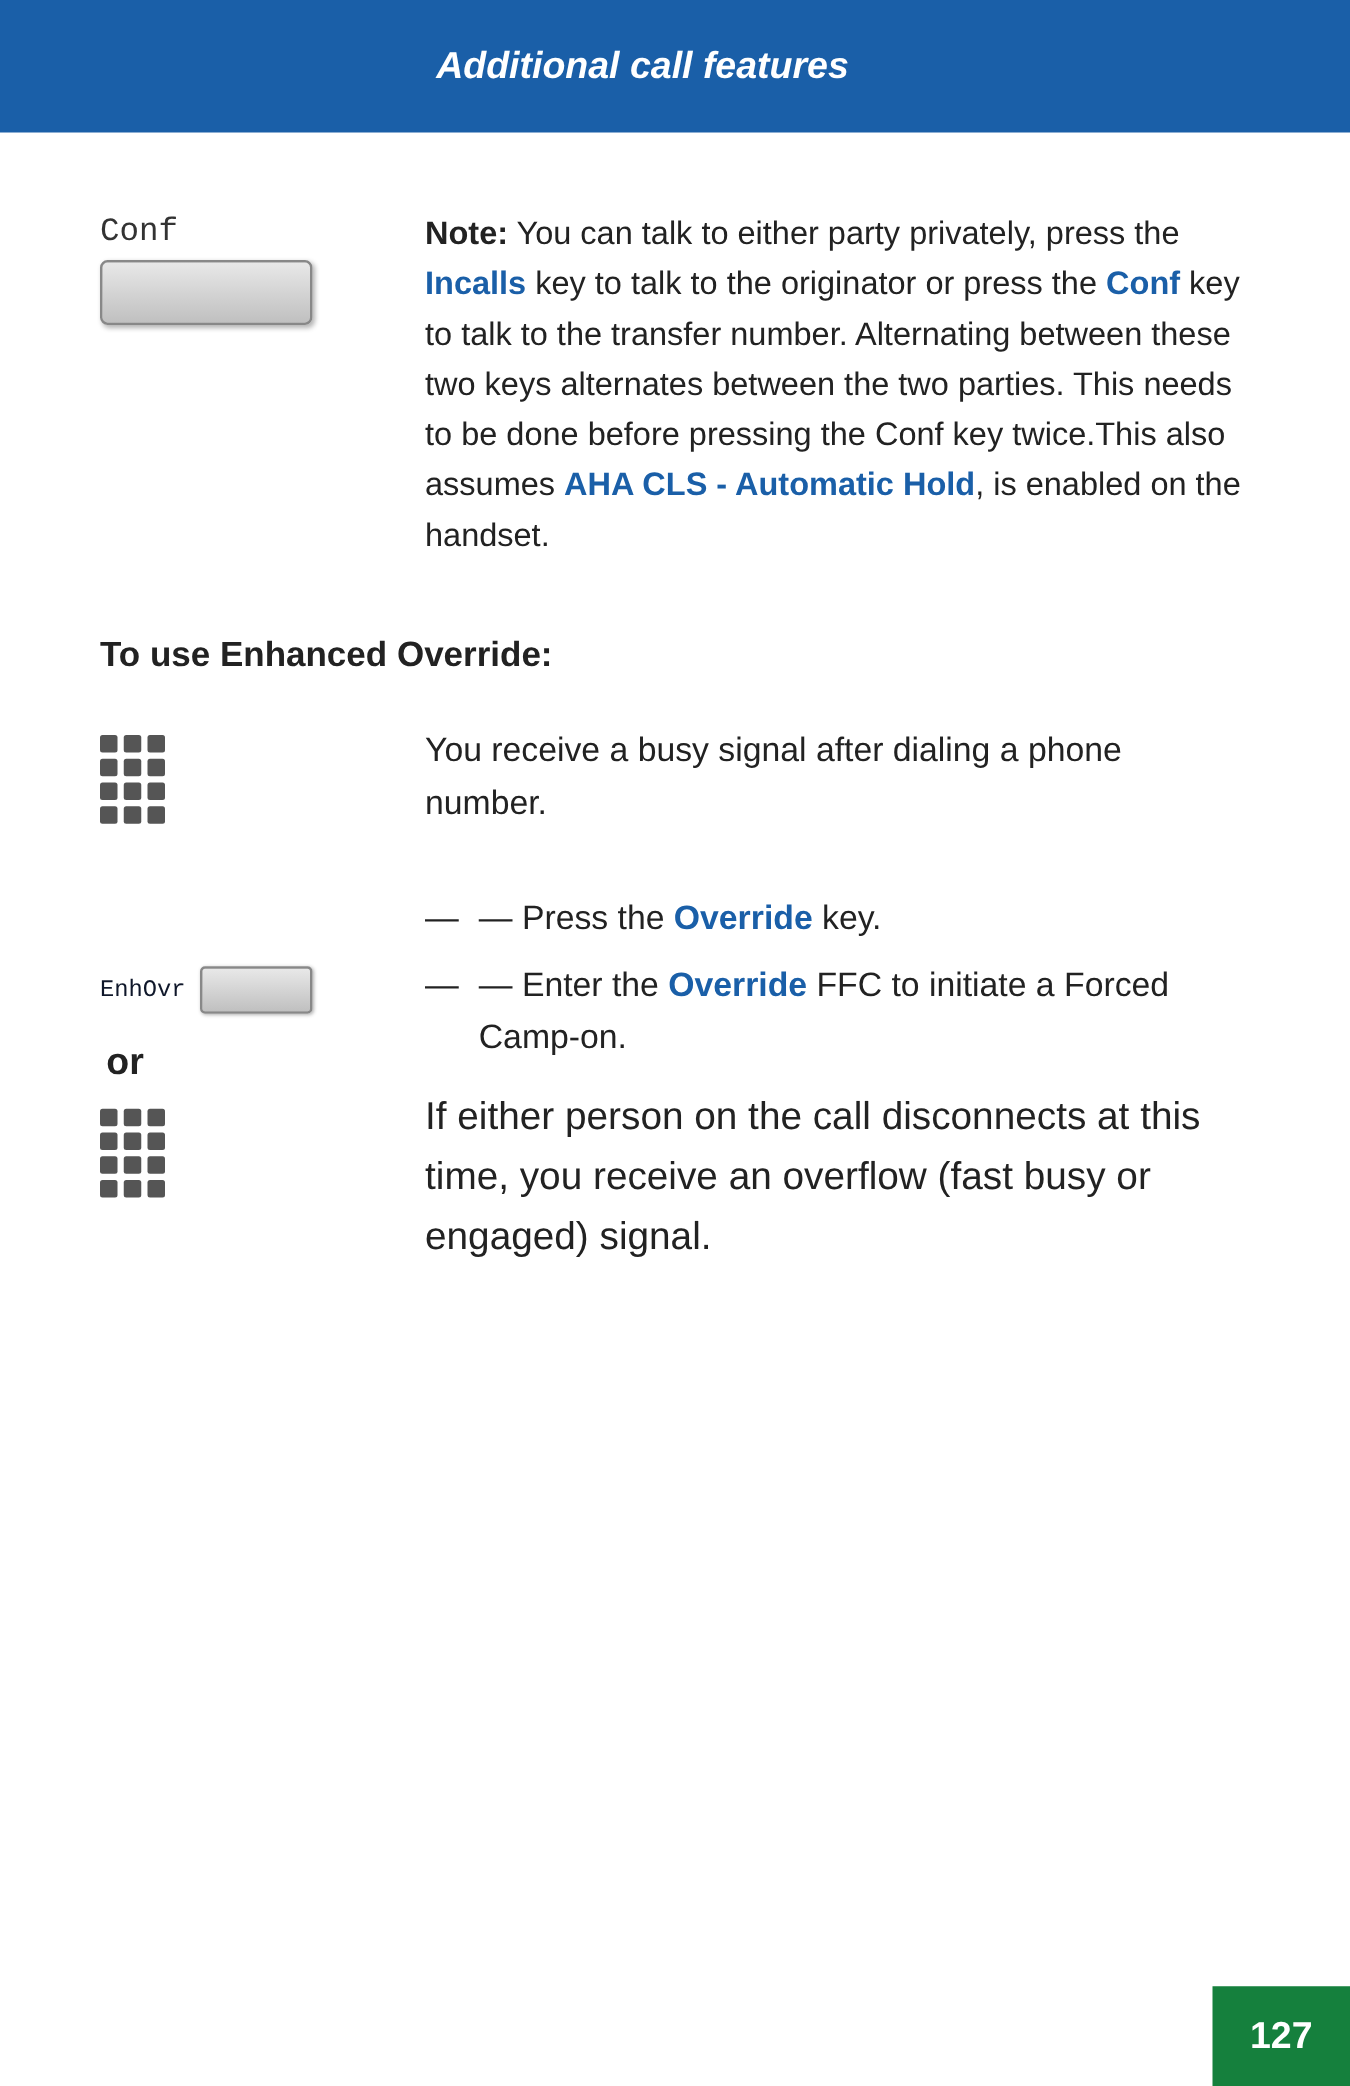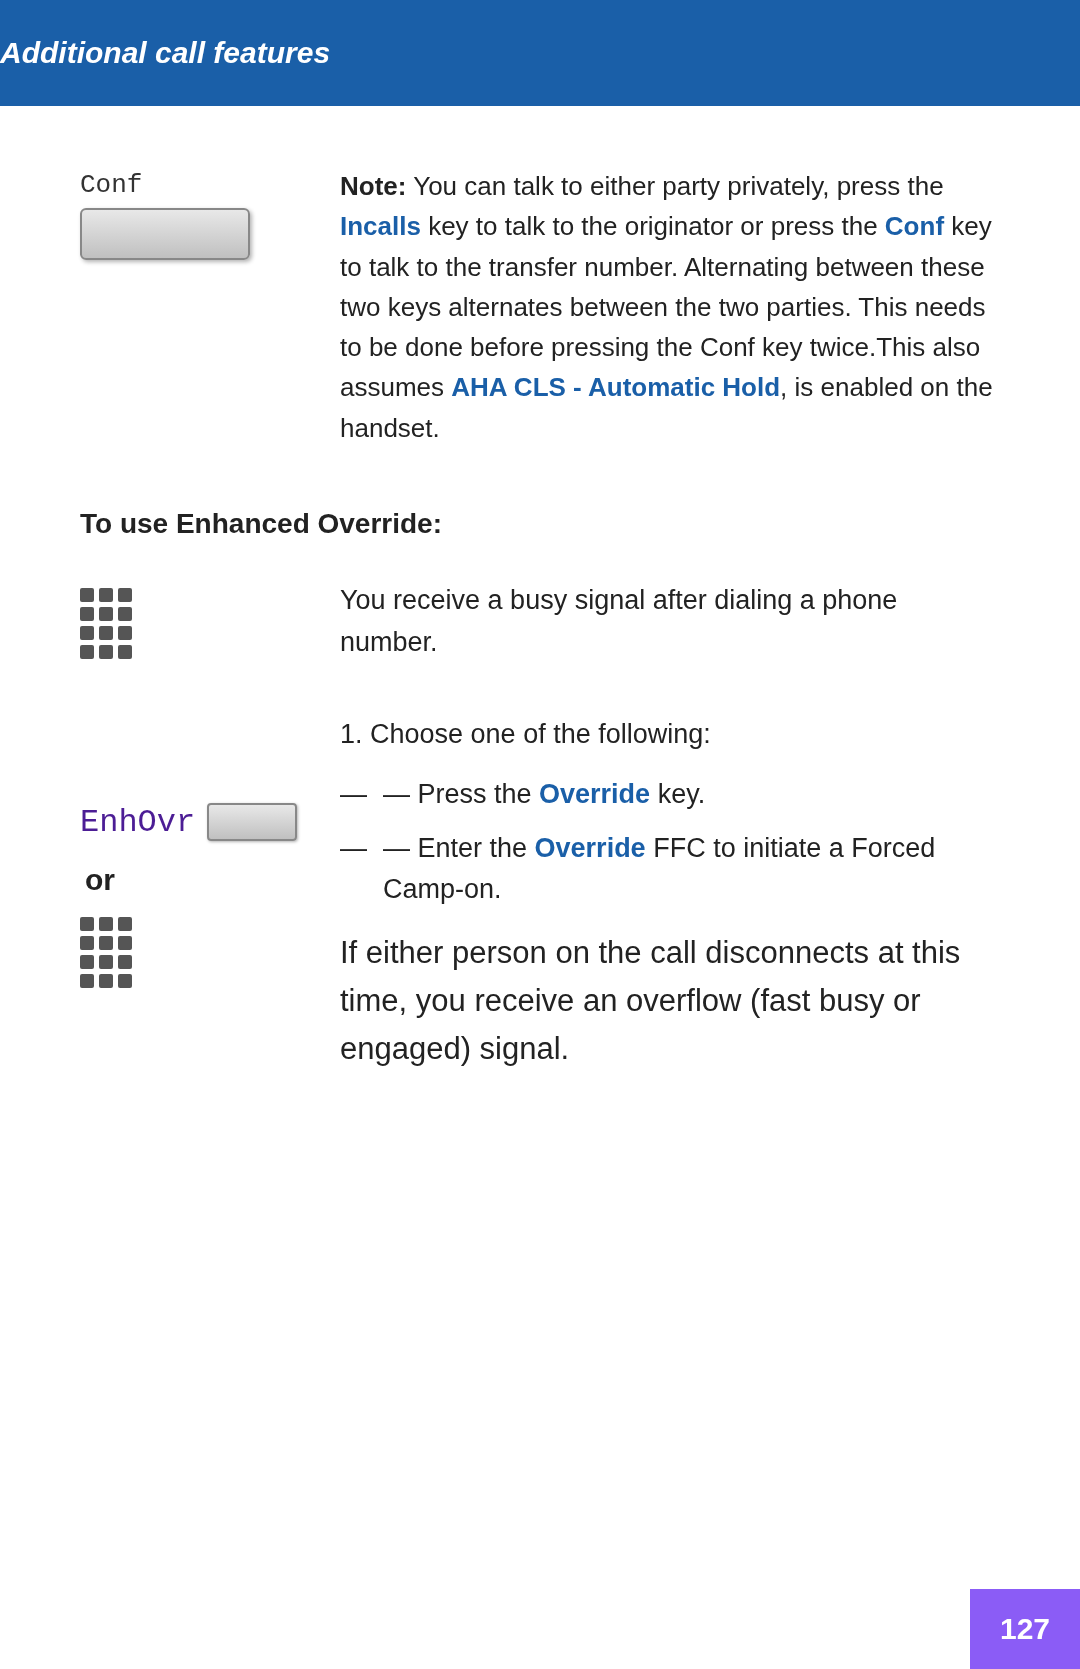--- a/index.html
+++ b/index.html
@@ -14,21 +14,21 @@
       position: relative;
     }
 
     
     .header-bar {
       background: #1a5fa8;
       width: 100%;
       height: 106px;
       display: flex;
       align-items: center;
-      justify-content: flex-start;
+      justify-content: center;
       padding-right: 52px;
     }
 
     .header-title {
       color: #ffffff;
       font-size: 30px;
       font-weight: bold;
       font-style: italic;
     }
 
@@ -163,23 +163,23 @@
     }
 
     .enhovr-row {
       display: flex;
       align-items: center;
       gap: 12px;
       margin-bottom: 12px;
     }
 
     .enhovr-label {
-      font-size: 32px;
+      font-size: 19px;
       font-family: 'Courier New', monospace;
-      color: #4c1d95;
+      color: #0f172a;
     }
 
     .enhovr-btn {
       width: 90px;
       height: 38px;
       background: linear-gradient(to bottom, #e8e8e8, #c0c0c0);
       border: 2px solid #888;
       border-radius: 4px;
       box-shadow: 1px 1px 3px rgba(0,0,0,0.3);
     }
@@ -220,21 +220,21 @@
       line-height: 1.55;
       color: #222;
       margin-top: 20px;
     }
 
     
     .page-number-block {
       position: absolute;
       bottom: 0;
       right: 0;
-      background: #8b5cf6;
+      background: #15803d;
       color: #ffffff;
       font-size: 30px;
       font-weight: bold;
       width: 110px;
       height: 80px;
       display: flex;
       align-items: center;
       justify-content: center;
     }
   </style>
@@ -301,21 +301,20 @@
         <div class="keypad-dot"></div>
         <div class="keypad-dot"></div>
         <div class="keypad-dot"></div>
         <div class="keypad-dot"></div>
         <div class="keypad-dot"></div>
         <div class="keypad-dot"></div>
         <div class="keypad-dot"></div>
       </div>
     </div>
     <div class="eo-right">
-      <div class="choose-text">1.   Choose one of the following:</div>
       <div class="bullet-item">
         <span class="dash">—</span>
         <span>
           <span>— Press the </span><span class="blue-link">Override</span><span> key.</span>
         </span>
       </div>
       <div class="bullet-item">
         <span class="dash">—</span>
         <span>
           <span>— Enter the </span><span class="blue-link">Override</span><span> FFC to initiate a Forced Camp-on.</span>

